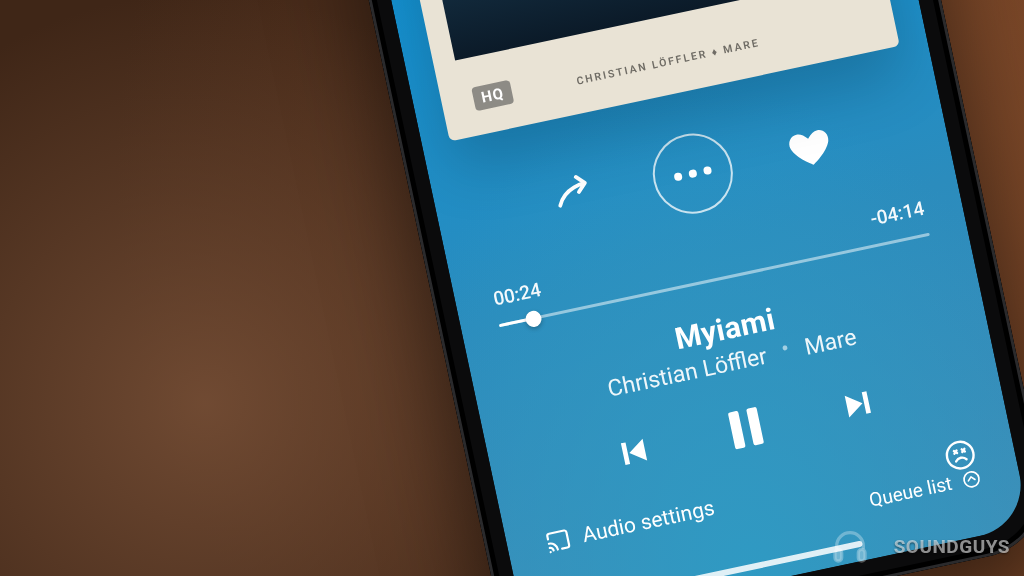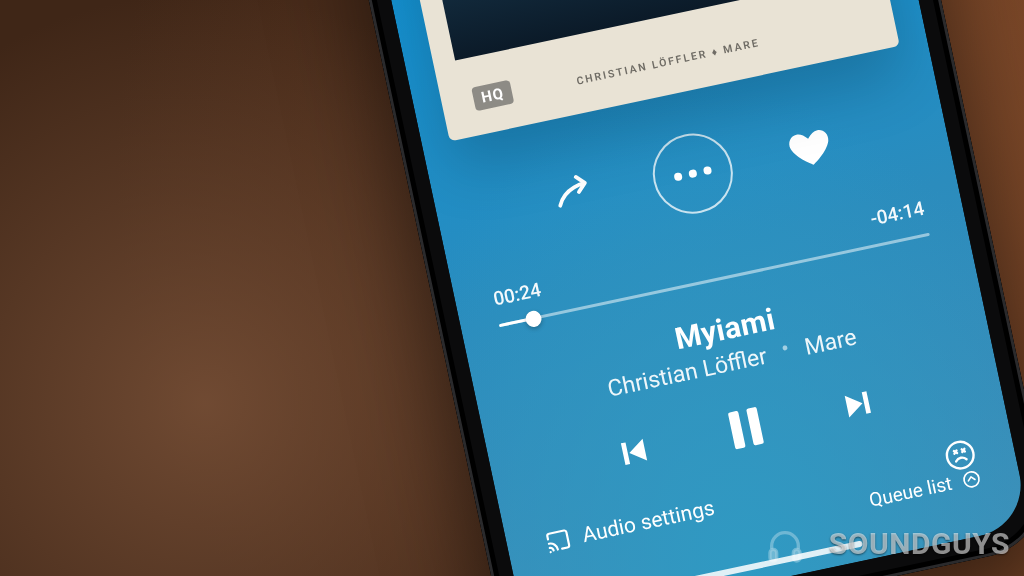--- a/index.html
+++ b/index.html
@@ -235,24 +235,25 @@
     background: rgba(255,255,255,0.85);
     border-radius: 3px;
   }
 
   
   .watermark {
     position: absolute;
     right: 14px;
     bottom: 10px;
     display: flex;
+    align-items: center;
     gap: 24px;
     color: rgba(255,255,255,0.55);
     font-weight: 700;
-    font-size: 30px;
+    font-size: 19px;
     letter-spacing: 0.5px;
     text-shadow: 0 1px 2px rgba(0,0,0,0.5);
   }
   .watermark svg { opacity: 0.55; }
 </style>
 </head>
 <body>
 
 <div class="scene">
   <div class="wood-edge"></div>

